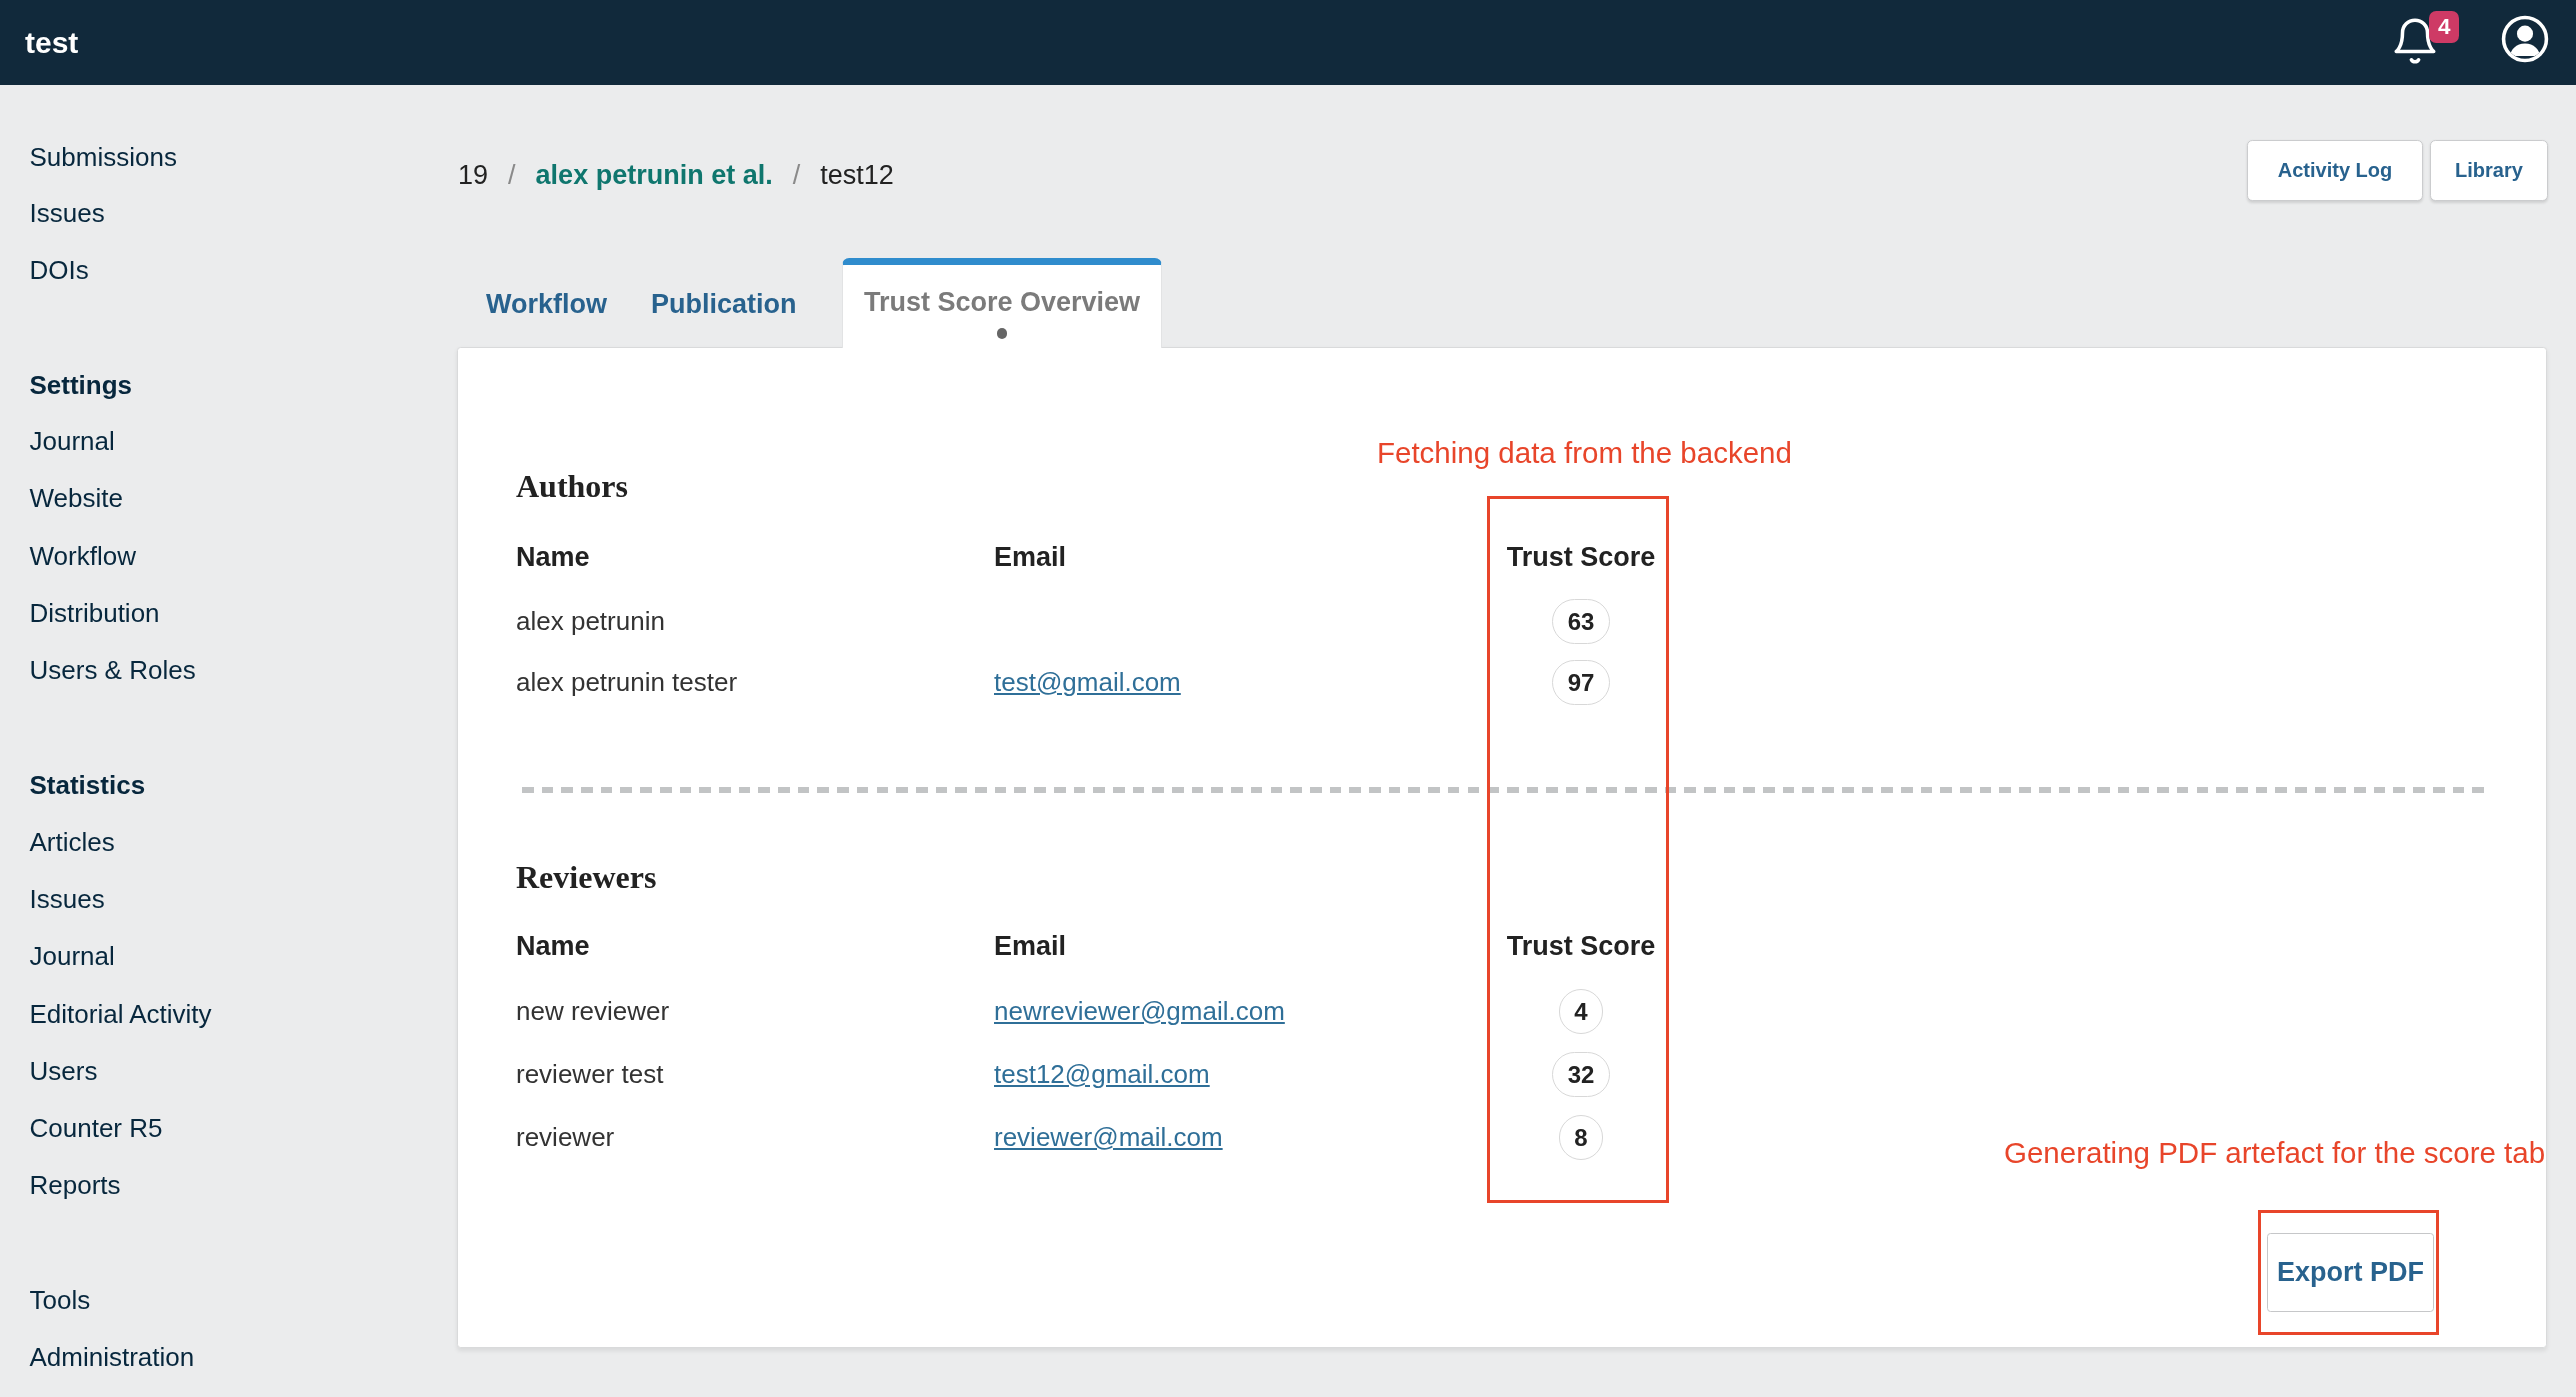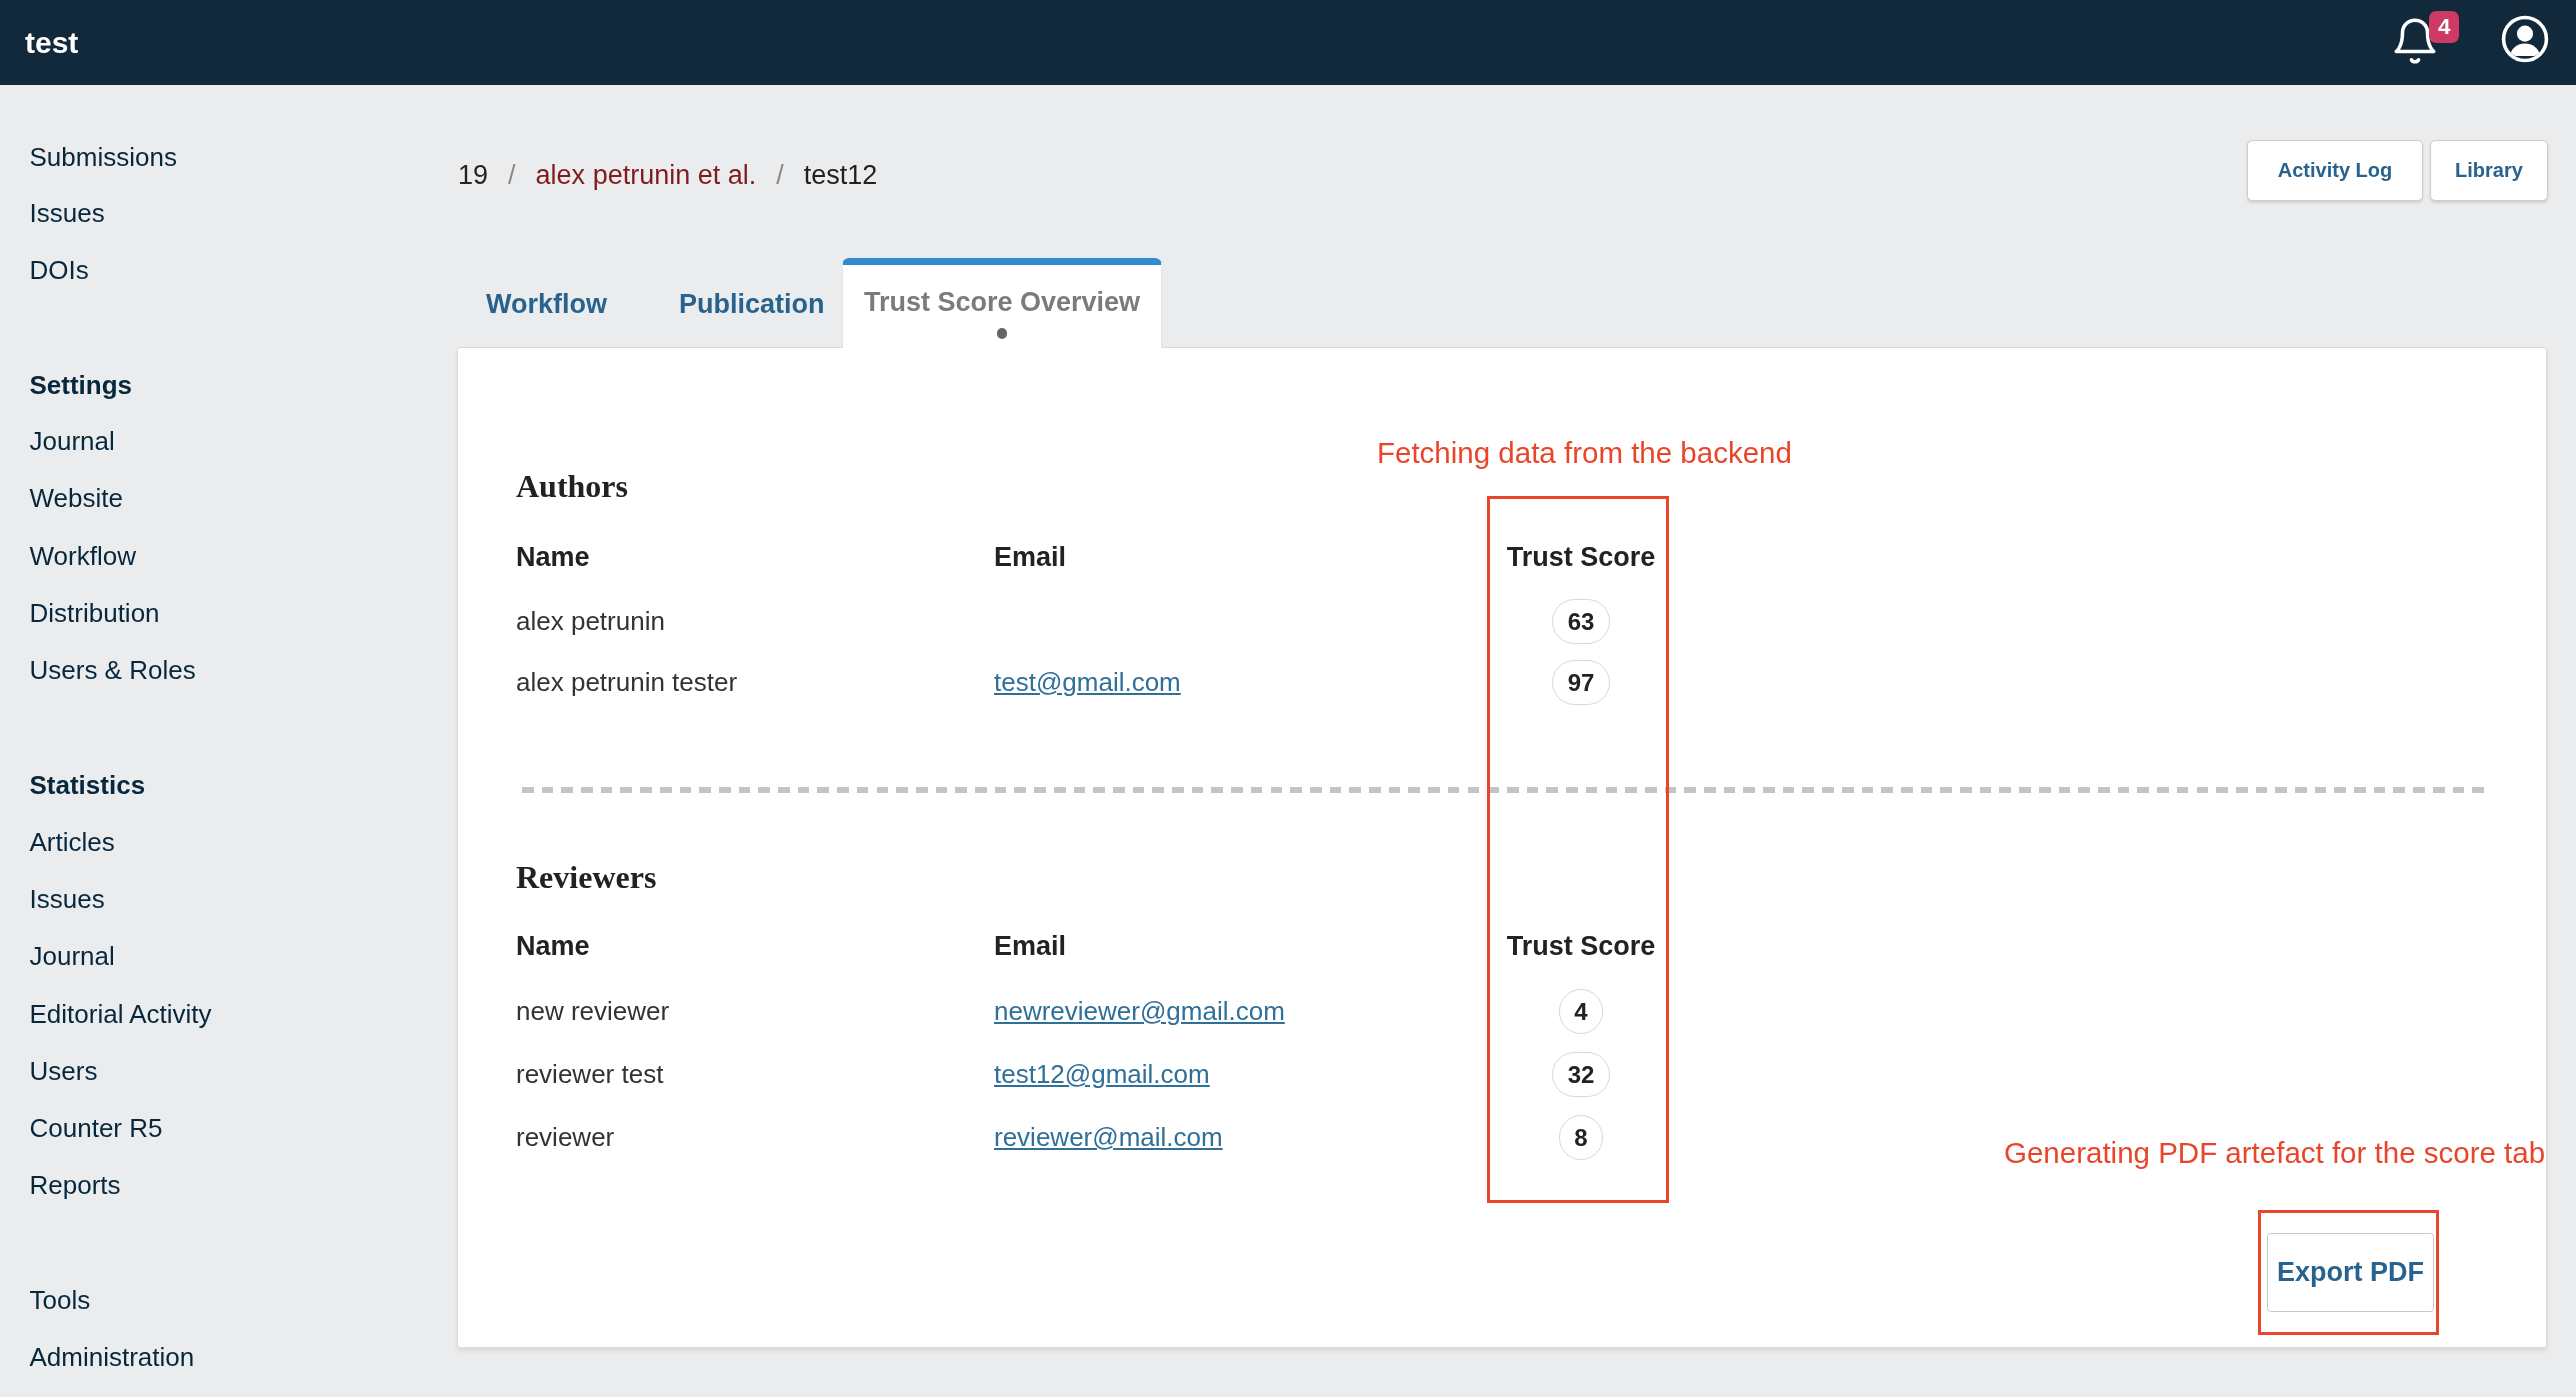--- a/index.html
+++ b/index.html
@@ -31,37 +31,37 @@
   .sidebar { position: absolute; left: 0; top: 85px; width: 385px; height: 1312px; }
   .side-item {
     position: absolute; left: 29.5px; height: 36px; line-height: 36px;
     font-size: 26px; color: #07273d; text-decoration: none; cursor: pointer; display: block;
   }
   .side-header { font-weight: bold; cursor: default; }
   
   .breadcrumb { position: absolute; left: 458px; top: 157px; font-size: 27px; line-height: 36px; }
   .breadcrumb span { margin-right: 12.5px; }
   .crumb-sep { color: #8a8a8a; }
-  .crumb-strong { font-weight: normal; color: #7f1d1d; }
+  .crumb-strong { font-weight: bold; color: #0f766e; }
   
   .btn {
     position: absolute; background: #ffffff; border: 0.9px solid #cbccce; border-radius: 5.4px;
     box-shadow: 0 1.8px 2.7px rgba(0,0,0,0.12);
     display: flex; align-items: center; justify-content: center;
     font-size: 20px; font-weight: bold; color: #28628e; cursor: pointer;
   }
   .btn-activity { left: 2247px; top: 140px; width: 174px; height: 59px; }
   .btn-library  { left: 2430px; top: 140px; width: 116px; height: 59px; }
   
   .tab-link {
     position: absolute; top: 288px; font-size: 27px; font-weight: bold; color: #28628e;
     text-decoration: none; cursor: pointer; line-height: 32px; z-index: 3;
   }
   .tab-workflow { left: 486px; }
-  .tab-publication { left: 651px; margin-left: 28px; }
+  .tab-publication { left: 651px; }
   .tab-active {
     position: absolute; left: 842px; top: 258px; width: 320px; height: 90px;
     background: #ffffff; border-top: 7.2px solid #2f8ccd;
     border-left: 0.9px solid #e2e3e4; border-right: 0.9px solid #e2e3e4;
     border-radius: 7.2px 7.2px 0 0; z-index: 3; box-sizing: border-box; cursor: pointer;
   }
   .tab-active-label {
     display: block; margin-top: 21.5px; text-align: center;
     font-size: 27px; font-weight: bold; color: #7b7b7b;
   }

